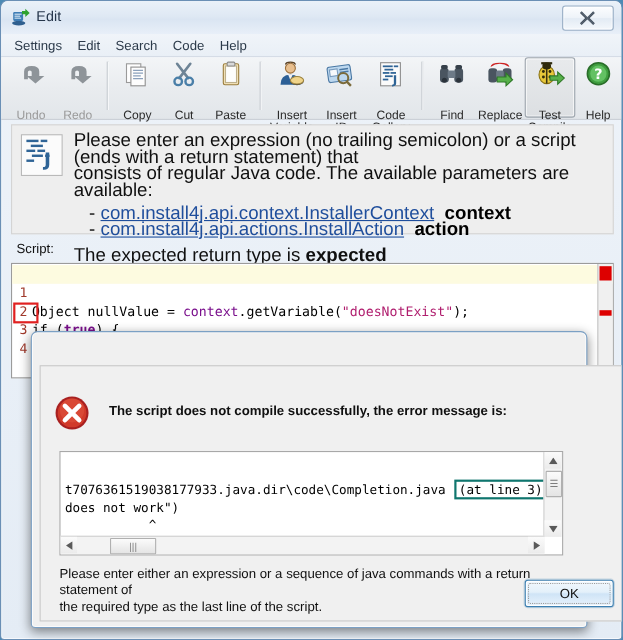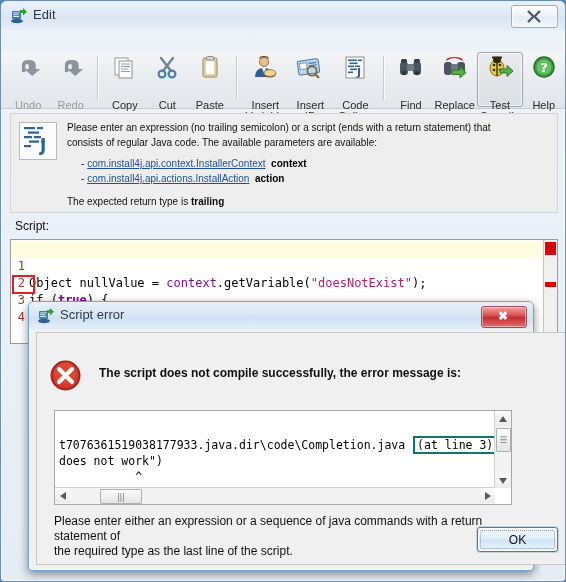--- a/index.html
+++ b/index.html
@@ -125,21 +125,21 @@
   }
   #info-icon-box {
     position: absolute; left: 8px; top: 8px;
     width: 36px; height: 36px;
     background: #fbfbfb;
     border: 1px solid #b9b9b9;
   }
   #info-text {
     position: absolute; left: 56px; top: 6px;
     right: 8px;
-    font-size: 10px;
+    font-size: 17px;
     color: #101010;
     line-height: 15px;
   }
   #info-text p { margin: 0; }
   .param-line { margin-left: 14px !important; }
   .api-link {
     color: #1f4e9c;
     text-decoration: underline;
     cursor: pointer;
   }
@@ -334,20 +334,25 @@
     </span>
     <span id="title-text">Edit</span>
     <div id="close-btn">
       <svg width="14" height="13" viewBox="0 0 14 13">
         <path d="M1 1 L6.5 6.5 L1 12 M13 1 L7.5 6.5 L13 12" stroke="#44505e" stroke-width="2.2" fill="none"></path>
         <path d="M1 1 L13 12 M13 1 L1 12" stroke="#6c7885" stroke-width="1" fill="none" opacity=".5"></path>
       </svg>
     </div>
   </div>
 
+  <div id="menubar">
+    <div class="menu-wrap">
+      <span class="menu-item">Settings</span><span class="menu-item">Edit</span><span class="menu-item">Search</span><span class="menu-item">Code</span><span class="menu-item">Help</span>
+    </div>
+  </div>
 
   <div id="toolbar">
 
     <div class="tool-btn">
       <span class="tool-icon">
         <svg width="30" height="25" viewBox="0 0 30 25">
           <path d="M6 16 L6 9 Q6 4 12 4 Q18 4 18 9 L18 13 L22 13 L15 20 L8 13 L12 13 L12 9.5 Q12 8 10.5 8 Q9 8 9 9.5 L9 16 Z" fill="#8e9499" transform="translate(2,1) scale(1.15,1)"></path>
         </svg>
       </span>
       <span class="tool-label disabled">Undo</span>
@@ -542,21 +547,21 @@
         <span class="api-link">com.install4j.api.context.InstallerContext</span>
         &nbsp;<span class="param-name">context</span>
       </p>
       <p class="param-line">
         <span>-</span>
         <span class="api-link">com.install4j.api.actions.InstallAction</span>
         &nbsp;<span class="param-name">action</span>
       </p>
       <p style="height:8px"></p>
       <p>
-        <span>The expected return type is </span><span class="bold">trailing</span>
+        <span>The expected return type is </span><span class="bold">expected</span>
       </p>
     </div>
   </div>
 
   <div id="script-label">Script:</div>
 
   <div id="editor">
     <div class="code-line hl" style="top:1px">
       <span class="lnum">1</span>
       <span class="code-text">Object nullValue = <span class="ident-blue">context</span>.getVariable(<span class="str">"doesNotExist"</span>);</span>
@@ -575,36 +580,20 @@
     </div>
     <div id="line3-marker"></div>
     <div id="editor-scroll">
       <div class="err-mark" style="top:2px; height:13px;"></div>
       <div class="err-mark" style="top:42px; height:5px;"></div>
     </div>
   </div>
 
   <div id="error-dialog">
 
-    <div id="dlg-titlebar">
-      <span id="dlg-icon">
-        <svg width="18" height="18" viewBox="0 0 18 18">
-          <ellipse cx="7" cy="14" rx="6" ry="2.2" fill="#2f5f8f"></ellipse>
-          <rect x="2" y="4" width="9" height="8" rx="1" fill="#3f7db5"></rect>
-          <rect x="3.2" y="5.4" width="6.4" height="1" fill="#d8e8f5"></rect>
-          <rect x="3.2" y="7.2" width="5" height="1" fill="#d8e8f5"></rect>
-          <rect x="3.2" y="9" width="6" height="1" fill="#d8e8f5"></rect>
-          <path d="M10 3 L10 6 L13 6 L13 8.5 L17 4.8 L13 1 L13 3 Z" fill="#2fa22f"></path>
-        </svg>
-      </span>
-      <span id="dlg-title">Script error</span>
-      <div id="dlg-close">
-        <span class="x">✖</span>
-      </div>
-    </div>
 
     <div id="dlg-body">
 
       <span id="err-icon">
         <svg width="33" height="33" viewBox="0 0 33 33">
           <circle cx="16.5" cy="16.5" r="15" fill="#a82020"></circle>
           <circle cx="16.5" cy="16.5" r="13" fill="#d13a2a"></circle>
           <circle cx="16.5" cy="14" r="11" fill="#e0533e" opacity=".55"></circle>
           <path d="M10 10 L23 23 M23 10 L10 23" stroke="#ffffff" stroke-width="4.2" stroke-linecap="round"></path>
         </svg>

